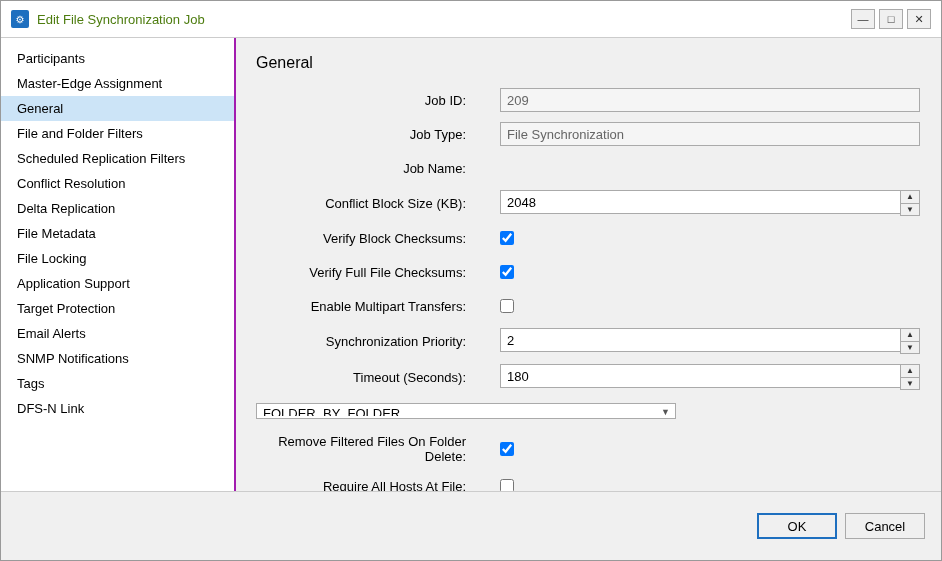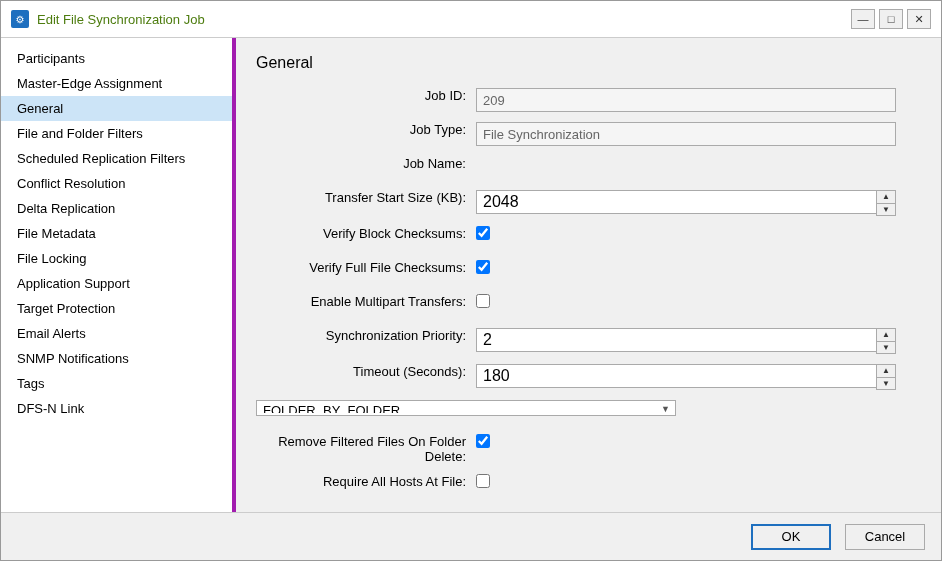--- a/index.html
+++ b/index.html
@@ -64,21 +64,21 @@
       color: #333;
     }
     .content-area {
       display: flex;
       flex: 1;
       overflow: hidden;
     }
     .sidebar {
       width: 235px;
       background: #fff;
-      border-right: 4px solid #a21caf;
+      border-right: 2px solid #a21caf;
       padding: 8px 0;
       overflow-y: auto;
     }
     .sidebar-item {
       padding: 5px 16px;
       cursor: pointer;
       color: #000;
       font-size: 13px;
       white-space: nowrap;
     }
@@ -93,23 +93,24 @@
       overflow-y: auto;
     }
     .main-title {
       font-size: 16px;
       font-weight: normal;
       color: #000;
       margin-bottom: 16px;
     }
     .form-row {
       display: flex;
-      align-items: flex-start;
+      align-items: center;
       margin-bottom: 10px;
       min-height: 24px;
+      gap: 24px;
     }
     .form-label {
       width: 220px;
       text-align: right;
       padding-right: 10px;
       color: #000;
       flex-shrink: 0;
       font-size: 13px;
     }
     .form-control {
@@ -135,21 +136,21 @@
       width: 100%;
       max-width: 420px;
     }
     .form-input-with-spin input {
       flex: 1;
       height: 24px;
       border: 1px solid #aaa;
       border-right: none;
       background: #fff;
       padding: 2px 6px;
-      font-size: 16px;
+      font-size: 13px;
       outline: none;
     }
     .spin-btns {
       display: flex;
       flex-direction: column;
       border: 1px solid #aaa;
       background: #f0f0f0;
     }
     .spin-btn {
       width: 18px;
@@ -200,24 +201,24 @@
       align-items: center;
     }
     .checkbox-wrapper input[type="checkbox"] {
       width: 14px;
       height: 14px;
       cursor: pointer;
     }
     .footer {
       background: #f0f0f0;
       border-top: 1px solid #ccc;
-      padding: 10px 16px;
+      padding: 21px 16px;
       display: flex;
       justify-content: flex-end;
-      gap: 14px;
+      gap: 8px;
       min-height: 48px;
       align-items: center;
     }
     .footer-btn {
       width: 80px;
       height: 26px;
       border: 1px solid #aaa;
       background: #f0f0f0;
       cursor: pointer;
       font-size: 13px;
@@ -279,21 +280,21 @@
         <div class="form-control">
           <input type="text" class="form-input readonly" value="File Synchronization" disabled="" style="">
         </div>
       </div>
 
       <div class="form-row">
         <label class="form-label">Job Name:</label>
       </div>
 
       <div class="form-row">
-        <label class="form-label">Transfer Start Size (KB):</label>
+        <label class="form-label">Conflict Block Size (KB):</label>
         <div class="form-input-with-spin">
           <input type="text" value="2048" style="">
           <div class="spin-btns">
             <button class="spin-btn">▲</button>
             <button class="spin-btn">▼</button>
           </div>
         </div>
       </div>
 
       <div class="form-row">

